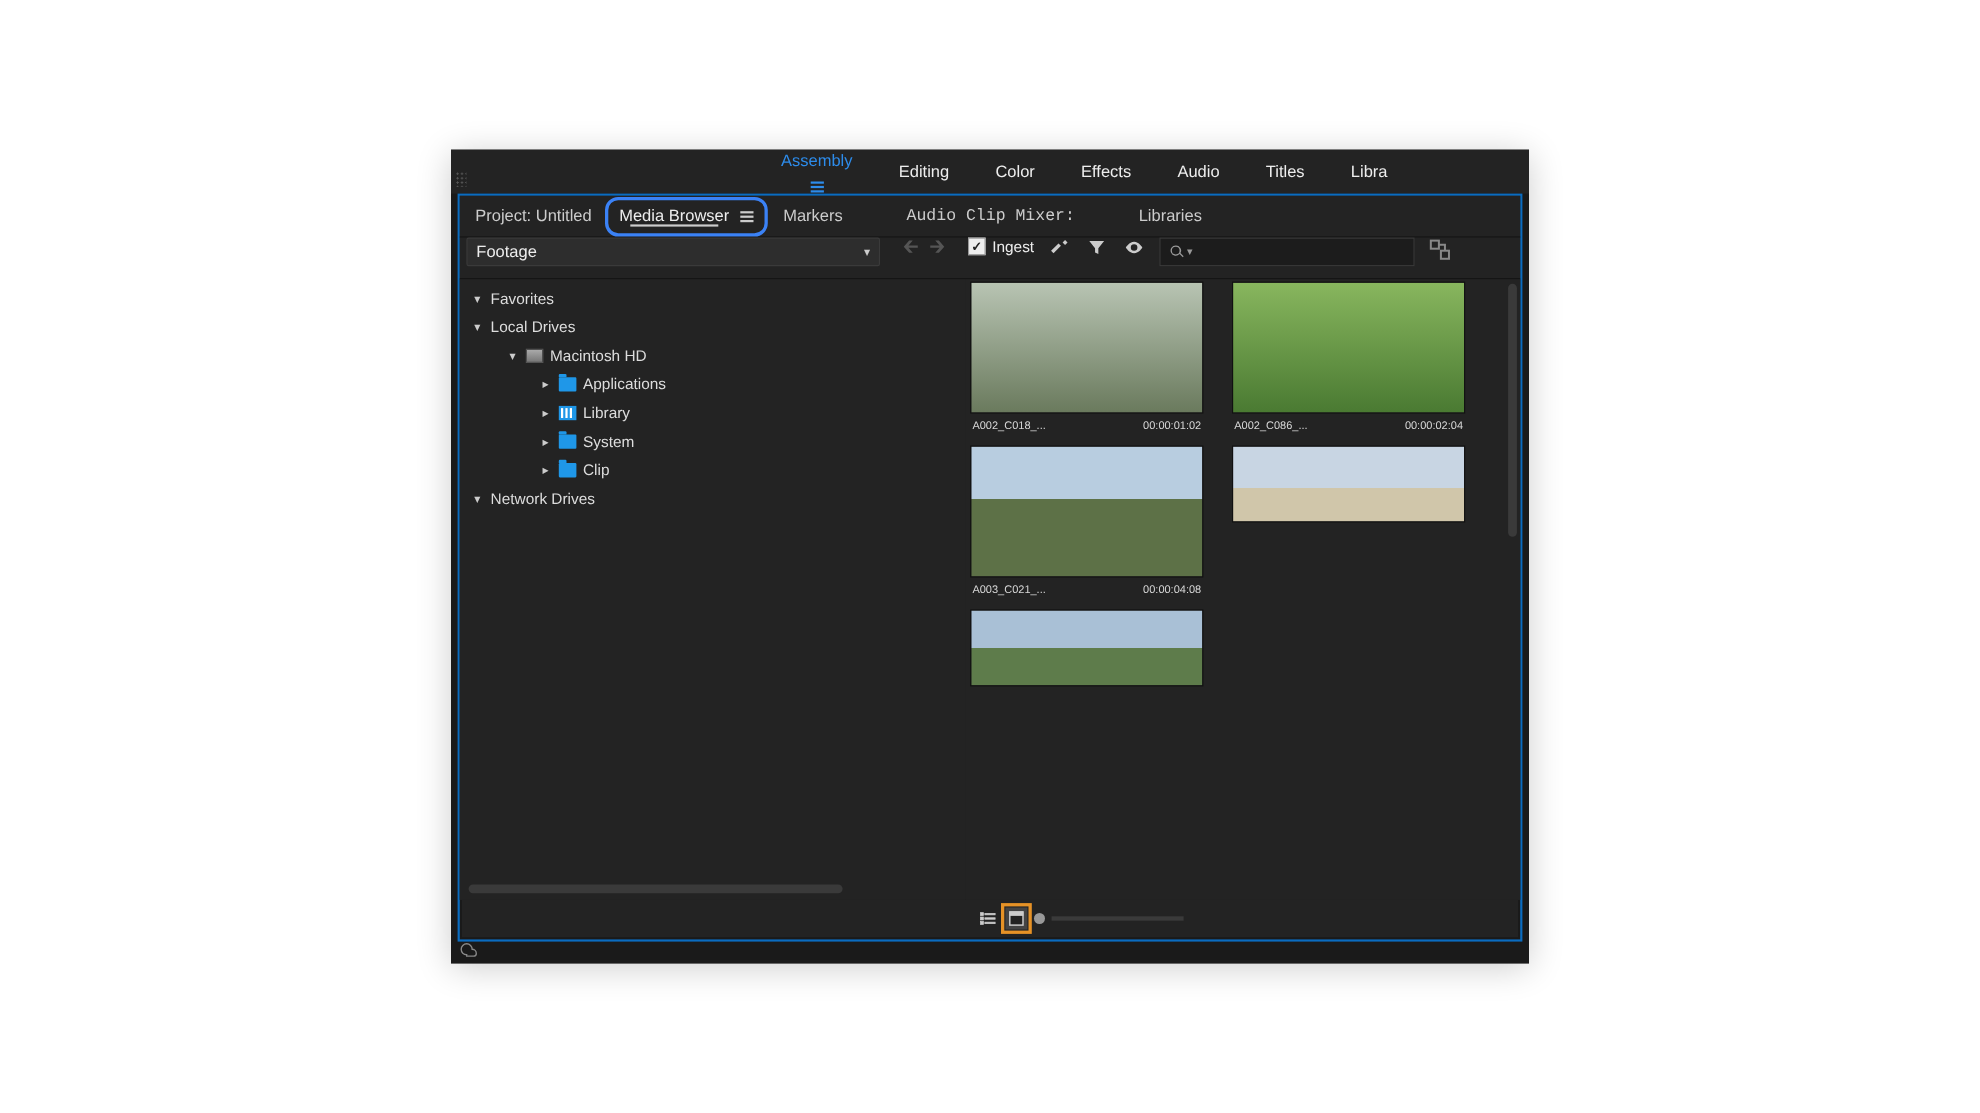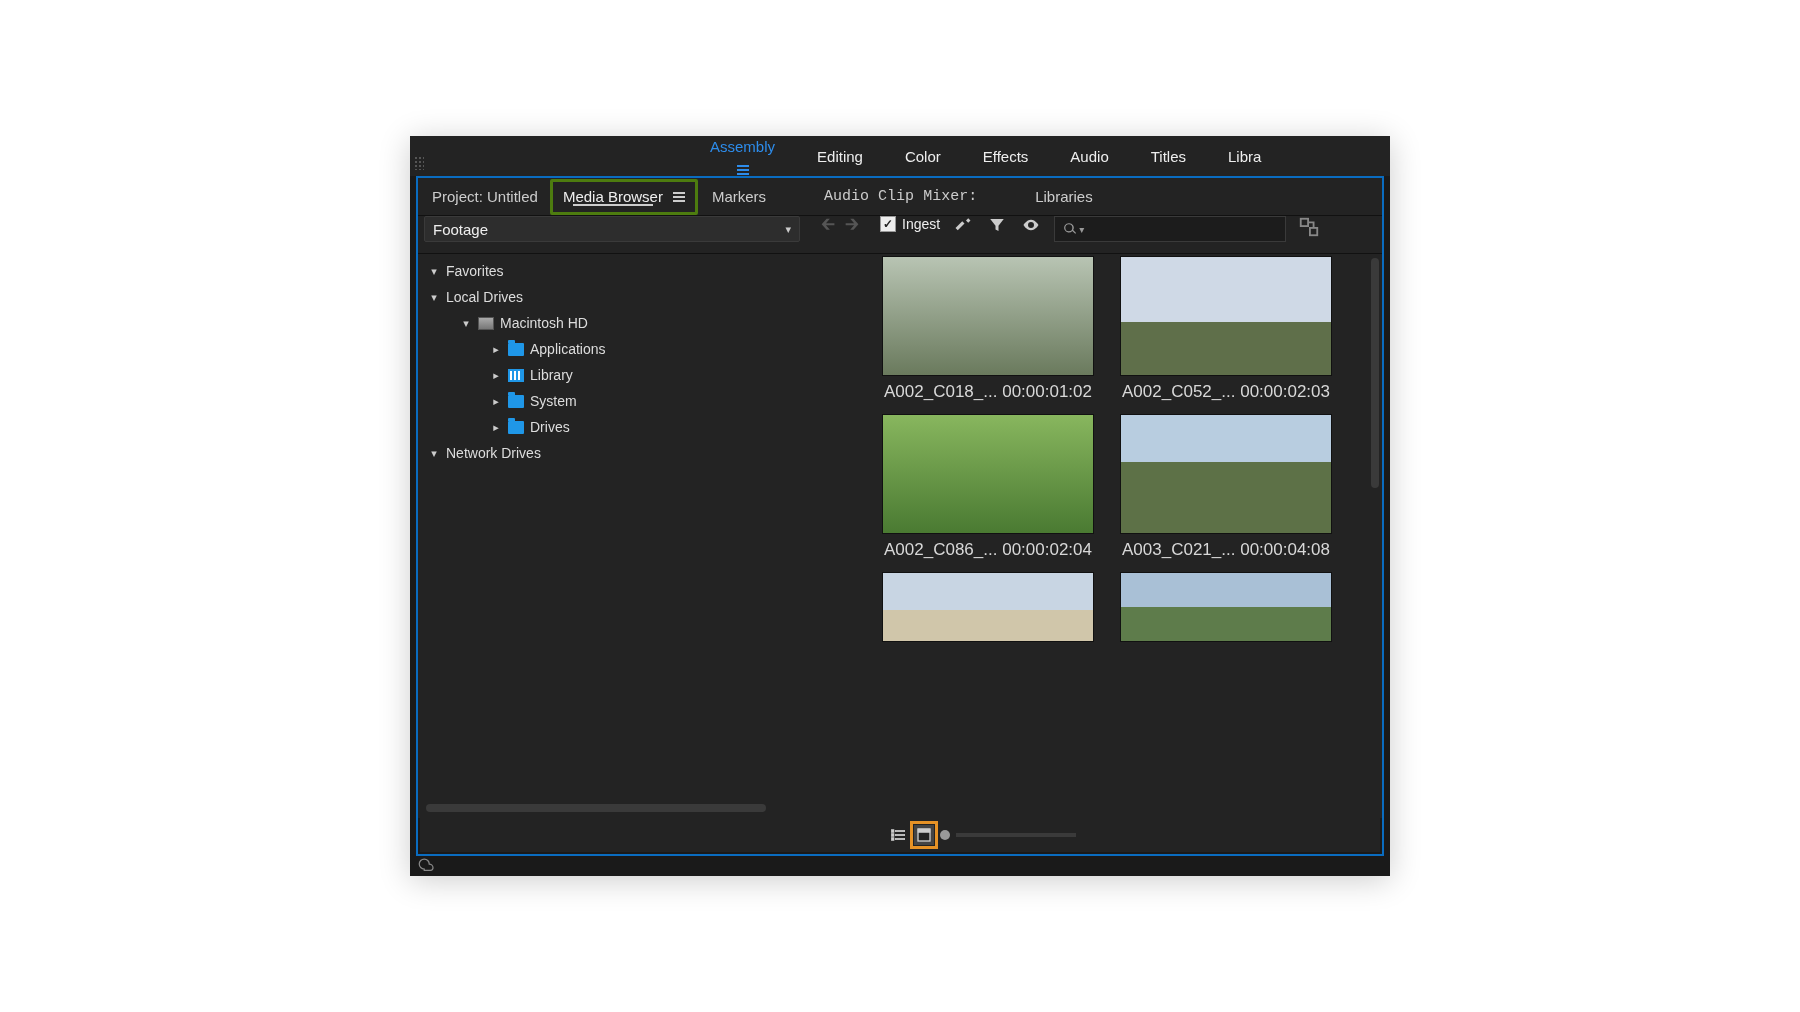--- a/index.html
+++ b/index.html
@@ -63,22 +63,22 @@
   .ptab { padding: 0 14px; height:100%; display:flex; align-items:center; cursor:pointer; color:#ccc; }
   .ptab.active-tab {
     color: #eee;
     position: relative;
   }
   .ptab.active-tab::after {
     content:""; position:absolute; left:10px; right:10px; bottom:6px;
     height:2px; background:#ccc;
   }
   .highlight-box {
-    border: 3px solid #4d7c0f;
-    border-radius: 2px;
+    border: 3px solid #3b82f6;
+    border-radius: 12px;
     display:flex; align-items:center; gap:10px;
     height: 36px; padding: 0 10px;
     margin-left: -2px;
   }
   .panel-menu-icon { display:inline-flex; flex-direction:column; gap:2px; }
   .panel-menu-icon span { width:12px; height:2px; background:#ccc; display:block; }
 
   
   .toolbar {
     height: 38px;
@@ -149,21 +149,21 @@
   }
   .clip { width:212px; }
   .thumb {
     width:212px; height:120px;
     background:#3a3a3a;
     background-size:cover; background-position:center;
     border:1px solid #111;
   }
   .clip-meta {
     display:flex; justify-content:space-between;
-    font-size:17px; color:#d8d8d8;
+    font-size:10px; color:#d8d8d8;
     padding: 6px 2px 2px 2px;
   }
 
   
   .bottombar {
     position:absolute; left:2px; right:2px; bottom:2px;
     height:34px;
     background:#232323;
     display:flex; align-items:center;
     padding-left: 468px;
@@ -315,42 +315,35 @@
           <span>Library</span>
         </div>
         <div class="tree-row" style="padding-left:72px;">
           <span class="disclosure">▸</span>
           <span class="folder-icon"></span>
           <span>System</span>
         </div>
         <div class="tree-row" style="padding-left:72px;">
           <span class="disclosure">▸</span>
           <span class="folder-icon"></span>
-          <span>Drives</span>
+          <span>Clip</span>
         </div>
         <div class="tree-row">
           <span class="disclosure">▾</span>
           <span>Network Drives</span>
         </div>
       </div>
 
       <div class="grid-wrap">
         <div class="grid">
           <div class="clip">
             <div class="thumb th1"></div>
             <div class="clip-meta">
                 <span>A002_C018_...</span>
                 <span>00:00:01:02</span>
-              </div>
-          </div>
-          <div class="clip">
-            <div class="thumb th2"></div>
-            <div class="clip-meta">
-                <span>A002_C052_...</span>
-                <span>00:00:02:03</span>
               </div>
           </div>
           <div class="clip">
             <div class="thumb th4"></div>
             <div class="clip-meta">
                 <span>A002_C086_...</span>
                 <span>00:00:02:04</span>
               </div>
           </div>
           <div class="clip">

